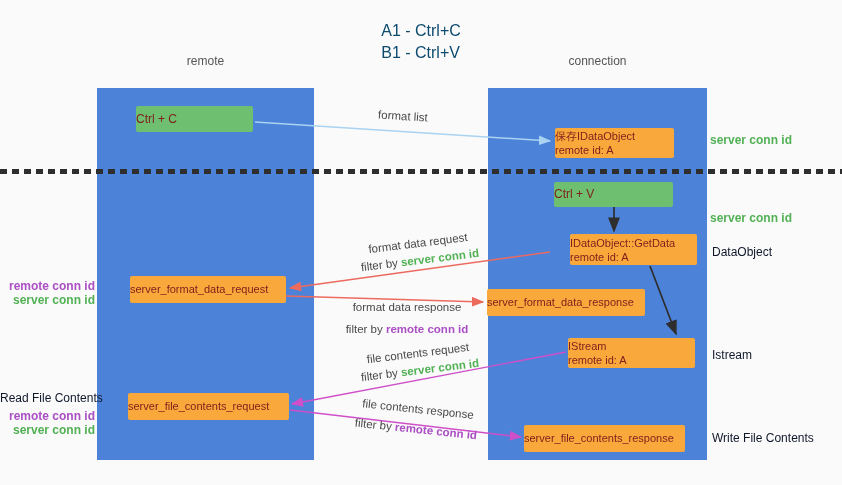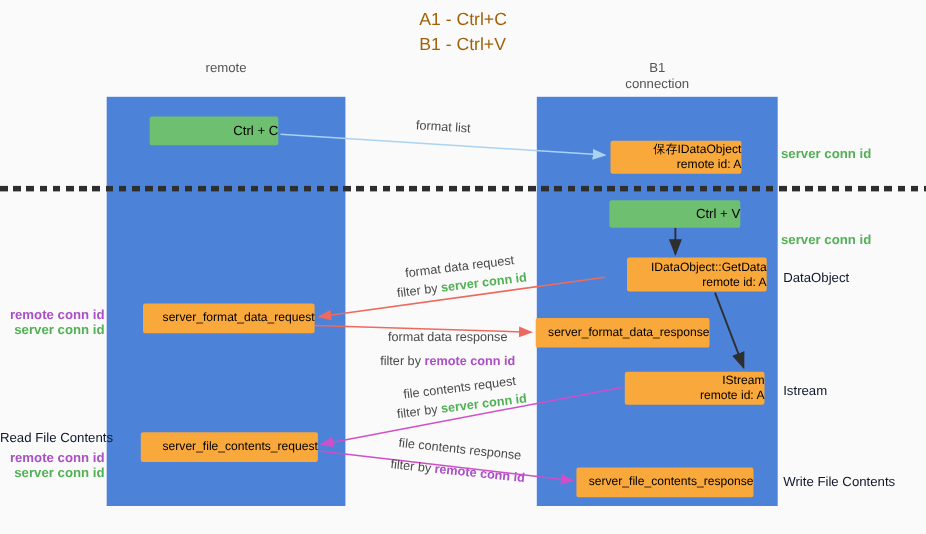--- a/index.html
+++ b/index.html
@@ -1,30 +1,30 @@
 <!DOCTYPE html>
 <html><head>
 <meta charset="utf-8">
 <style>
   html,body { margin:0; padding:0; }
   body { background:#fafafa; font-family:"Liberation Sans", sans-serif; }
   #canvas { position:relative; width:842px; height:485px; background:#fafafa; overflow:hidden; }
 
-  .title { position:absolute; top:8px; left:50%; transform:translateX(-50%);
-           font-size:16px; color:#a16207; line-height:22px; text-align:left; }
+  .title { position:absolute; top:20px; left:50%; transform:translateX(-50%);
+           font-size:16px; color:#0c4a6e; line-height:22px; text-align:left; }
 
   .col-header { position:absolute; text-align:center; font-size:12px; color:#555; line-height:15px; }
   .col-rect { position:absolute; background:#4d82d9; }
 
   .divider { position:absolute; left:0; top:169px; width:842px; height:5px;
              background:repeating-linear-gradient(to right, #2e2e2e 0 7px, transparent 7px 12px); }
 
   svg.arrows { position:absolute; left:0; top:0; pointer-events:none; }
 
-  .node { position:absolute; color:#000000; text-align:right; border-radius:2px; }
+  .node { position:absolute; color:#7f1d1d; text-align:left; border-radius:2px; }
   .node.green { background:#6ebf70; }
   .node.orange { background:#f9a83c; }
   .node .one-line { font-size:12px; }
   .node .two-line { font-size:11px; line-height:14px; }
   .node.snake { font-size:11px; }
 
   .lbl { position:absolute; font-size:11.5px; color:#4a4a4a; white-space:nowrap; }
   .lbl.center { text-align:center; }
   .key-green { color:#52b155; font-weight:bold; }
   .key-purple { color:#ab4fc4; font-weight:bold; }
@@ -40,21 +40,20 @@
 
   <div class="title">
     <div>A1 - Ctrl+C</div>
     <div>B1 - Ctrl+V</div>
   </div>
 
   <div class="col-header" style="left:97px; top:54px; width:217px;">
     <div>remote</div>
   </div>
   <div class="col-header" style="left:488px; top:54px; width:219px;">
-    <div>B1</div>
     <div>connection</div>
   </div>
 
   <div class="col-rect" style="left:97px; top:88px; width:217px; height:372px;"></div>
   <div class="col-rect" style="left:488px; top:88px; width:219px; height:372px;"></div>
 
   <div class="divider"></div>
 
   <svg class="arrows" width="842" height="485">
     <defs>

